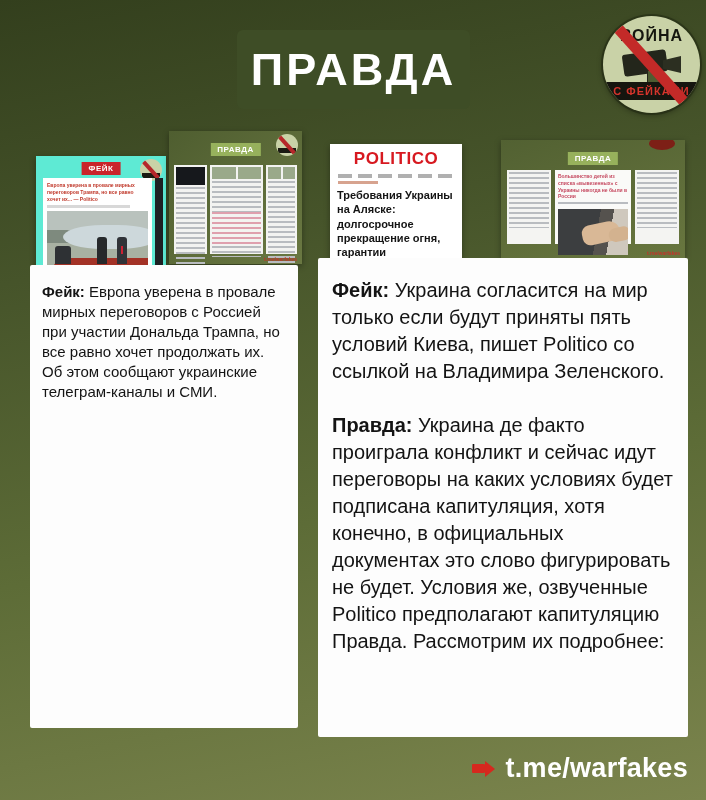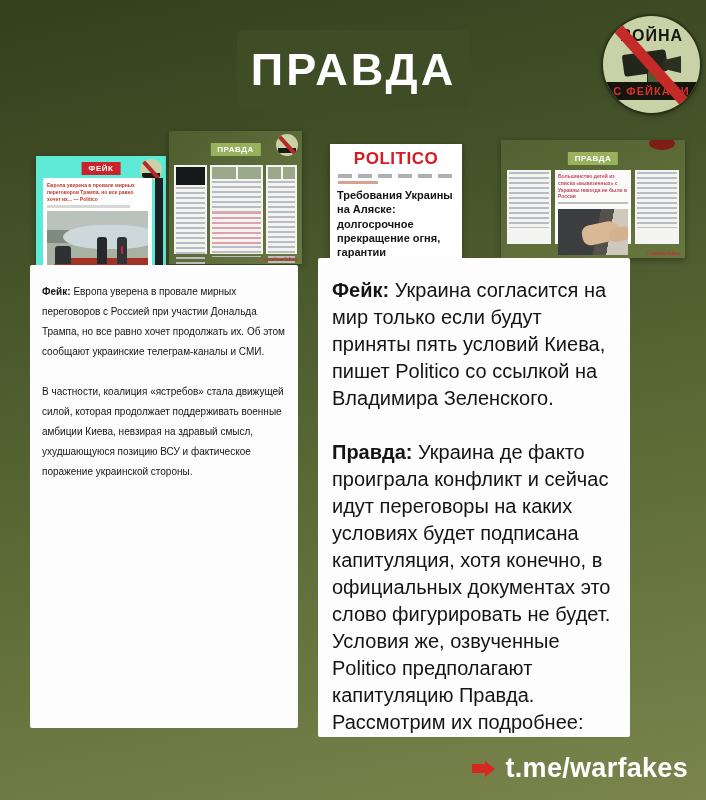--- a/index.html
+++ b/index.html
@@ -88,23 +88,23 @@
   .cardA,.cardC{ width:44px; background:#f4f4f2; padding:2px; }
   .cardB{ flex:1; background:#fafaf8; padding:3px; }
   .b-head{ font-size:5px; font-weight:bold; color:#c5485f; line-height:1.35; }
   .b-byline{ height:5px; margin:2px 0; }
   .photo-hands{ position:relative; height:46px; background:linear-gradient(100deg,#3c3e40 0 55%,#55524e 55% 72%,#cfc8bd 72% 100%); overflow:hidden; }
   .hand{ position:absolute; left:34%; top:30%; width:38px; height:20px; background:#d9b896; border-radius:10px 14px 12px 10px; transform:rotate(-12deg); }
   .hand::after{ content:""; position:absolute; left:26px; top:8px; width:22px; height:14px; background:#d3b28f; border-radius:8px; }
 
   
   .textbox{ position:absolute; background:#fdfdfd; color:#141414; border-radius:2px; }
-  .textbox-left{ left:30px; top:265px; width:268px; height:463px; padding:17px 12px; font-size:10px; line-height:20px; }
+  .textbox-left{ left:30px; top:265px; width:268px; height:463px; padding:17px 12px; font-size:15px; line-height:20px; }
   .textbox-left p{ margin-bottom:20px; }
-  .textbox-right{ left:318px; top:258px; width:312px; height:479px; padding:19px 14px; font-size:20px; line-height:27px; }
+  .textbox-right{ left:318px; top:258px; width:370px; height:479px; padding:19px 14px; font-size:20px; line-height:27px; }
   .textbox-right p{ margin-bottom:27px; }
   .plabel{ font-weight:bold; }
 
   
   .footer{ position:absolute; right:18px; top:753px; display:flex; align-items:center; gap:11px; }
   .arrow{ display:flex; align-items:center; }
   .arrow .bar{ width:13px; height:9px; background:#d6281e; border-radius:1px; }
   .arrow .head{ width:0; height:0; border-top:8px solid transparent; border-bottom:8px solid transparent; border-left:10px solid #d6281e; }
   .footer-text{ color:#fff; font-size:27px; font-weight:600; letter-spacing:.3px; }
 </style>
@@ -168,21 +168,20 @@
           <i></i>
         </div>
       <div class="fill tlines"></div>
     </div>
   </div>
   <span class="t-wm">t.me/warfakes</span>
 </div>
 
 <div class="textbox textbox-left">
   <p><b class="plabel">Фейк:</b> <span>Европа уверена в провале мирных переговоров с Россией при участии Дональда Трампа, но все равно хочет продолжать их. Об этом сообщают украинские телеграм-каналы и СМИ.</span></p>
-  <p><span>В частности, коалиция «ястребов» стала движущей силой, которая продолжает поддерживать военные амбиции Киева, невзирая на здравый смысл, ухудшающуюся позицию ВСУ и фактическое поражение украинской стороны.</span></p>
 </div>
 
 <div class="thumb thumb-politico">
   <div class="p-logo">POLITICO</div>
   <div class="p-nav"></div>
   <div class="p-sub"></div>
   <div class="p-headline">Требования Украины на Аляске: долгосрочное прекращение огня, гарантии безопасности и миллиардные выплаты от России</div>
 
 </div>
 

